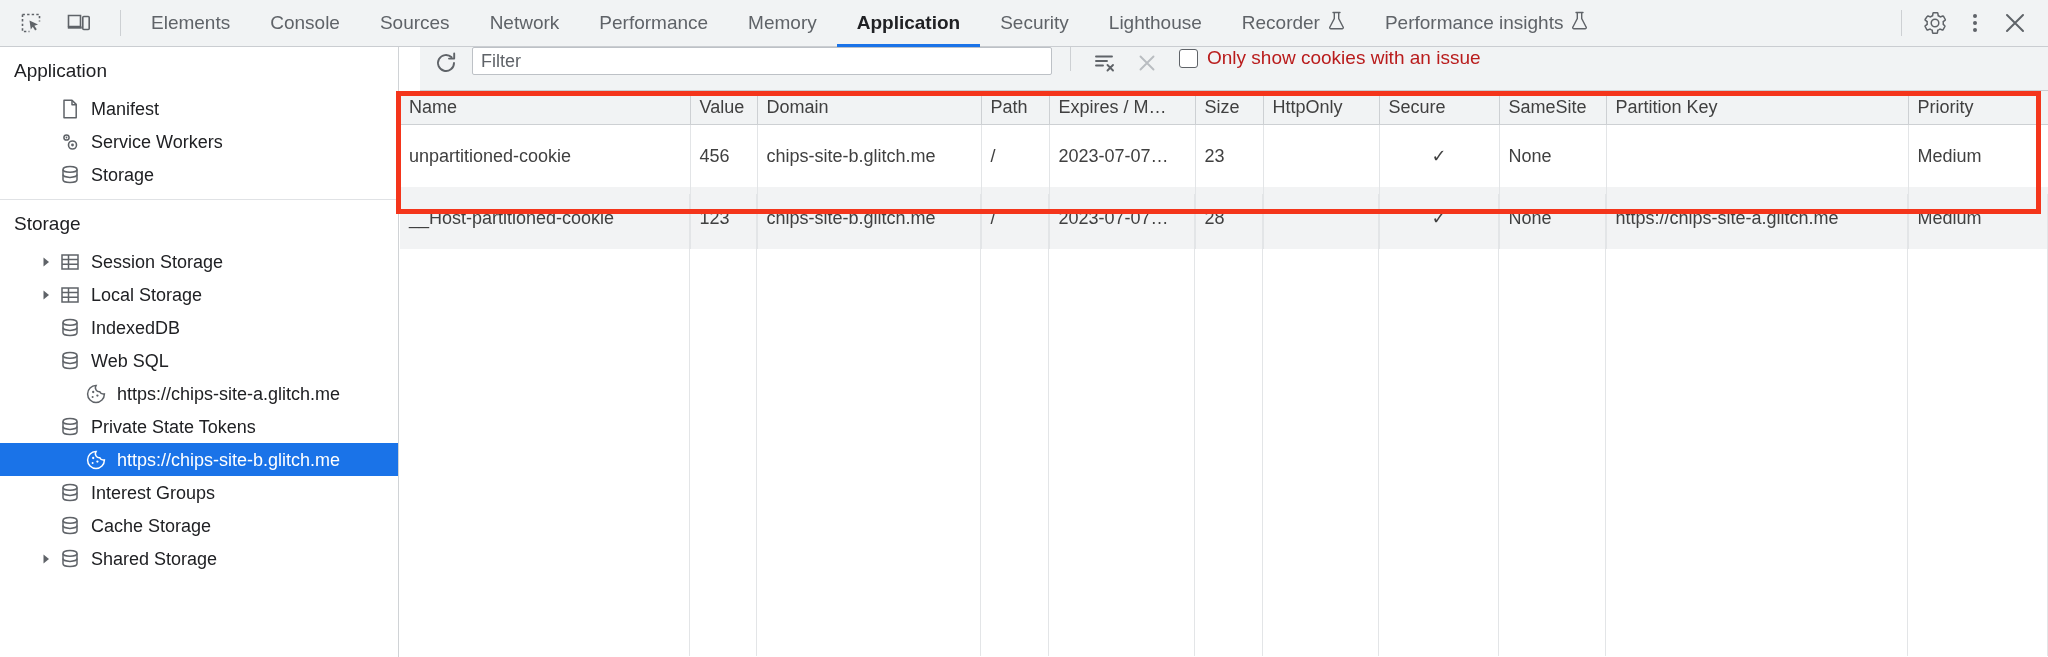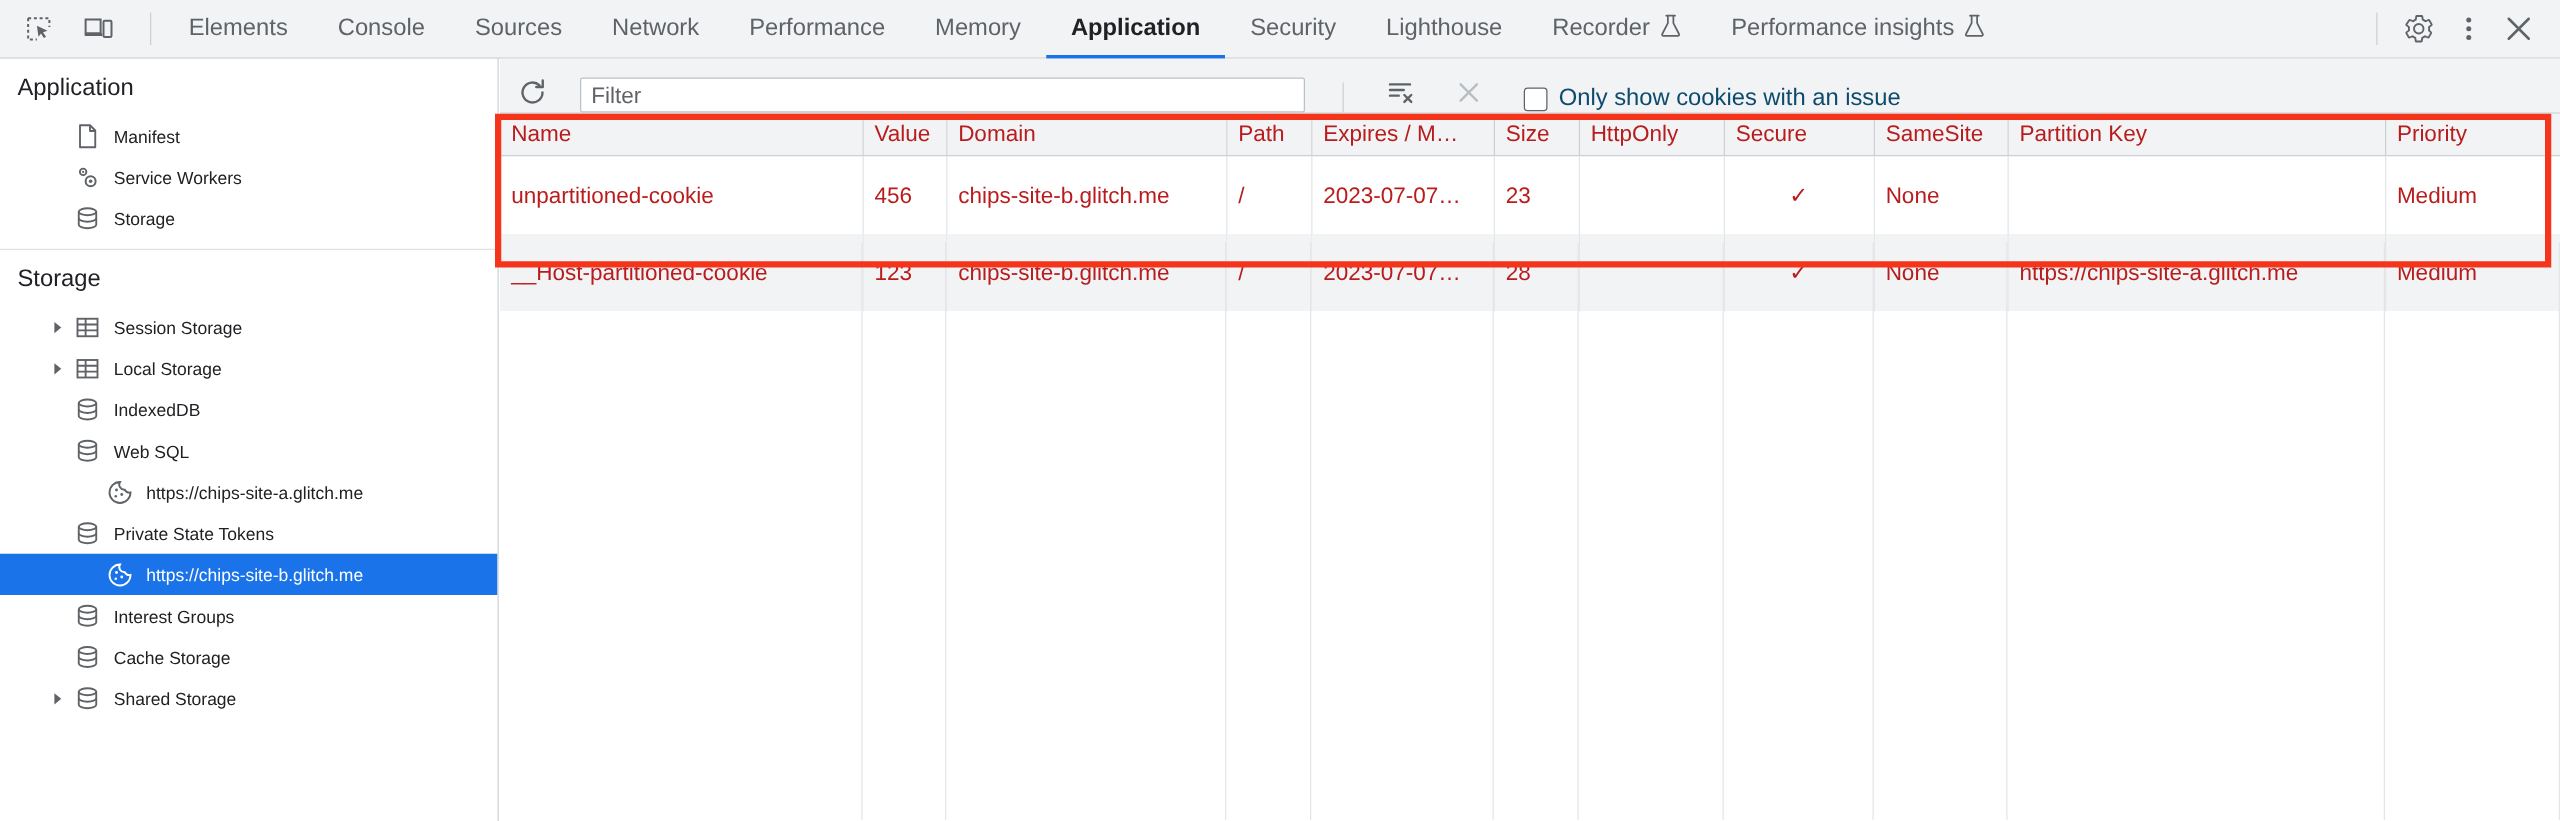--- a/index.html
+++ b/index.html
@@ -49,21 +49,21 @@
     border-right: 1px solid #d0d3d6;
     overflow: hidden;
   }
   .sb-section-title {
     font-size: 19px; color: #202124;
     padding: 13px 0 10px 14px;
   }
   .sb-divider { height: 1px; background: #e0e2e5; margin: 8px 0 0 0; }
   .sb-item {
     height: 33px; display: flex; align-items: center;
-    font-size: 14px; color: #202124; white-space: nowrap;
+    font-size: 18px; color: #202124; white-space: nowrap;
     padding-left: 14px;
   }
   .sb-item.selected { background: #1a73e8; color: #ffffff; }
   .sb-twisty {
     width: 20px; min-width: 20px; height: 20px;
     display: flex; align-items: center; justify-content: center;
     margin-right: 2px;
   }
   .sb-ico {
     width: 24px; min-width: 24px; height: 24px;
@@ -76,22 +76,23 @@
 
   
   .main {
     position: absolute; top: 47px; left: 400px;
     width: 1648px; height: 610px;
     background: #ffffff;
   }
   .filterbar {
     height: 44px; background: #f1f3f4;
     border-bottom: 1px solid #cacdd1;
-    display: flex; align-items: flex-end; padding: 0 10px;
-    gap: 22px;
+    display: flex; align-items: flex-start; padding: 0 10px;
+    gap: 10px;
+    margin-left: 20px;
   }
   .fb-btn {
     width: 32px; height: 32px;
     display: flex; align-items: center; justify-content: center;
     border-radius: 3px;
   }
   .filter-input {
     flex: 0 0 auto; width: 580px; height: 28px;
     background: #ffffff; border: 1px solid #bdc1c6;
     border-radius: 2px;
@@ -99,27 +100,27 @@
     padding: 0 8px;
     font-family: "Liberation Sans", sans-serif;
   }
   .filter-input::placeholder { color: #5f6368; }
   .fb-sep { width: 1px; height: 24px; background: #cdd0d3; margin: 0 8px; }
   .fb-check { display: flex; align-items: center; gap: 9px; margin-left: 6px; }
   .cbox {
     width: 19px; height: 19px; border: 1.6px solid #5f6368;
     border-radius: 3px; background: #fff;
   }
-  .fb-check-label { font-size: 19px; color: #0c4a6e; white-space: nowrap; }
+  .fb-check-label { font-size: 19px; color: #b91c1c; white-space: nowrap; }
 
   
   .tablewrap { position: relative; width: 1648px; height: 565px; background: #fff; }
   table.cookies {
     width: 1648px; border-collapse: collapse; table-layout: fixed;
-    font-size: 18px; color: #b91c1c;
+    font-size: 18px; color: #404040;
   }
   table.cookies th {
     background: #f1f3f4;
     border-right: 1px solid #cdd0d3;
     border-bottom: 1px solid #cdd0d3;
     font-weight: normal; text-align: left;
     padding: 6px 9px; height: 33px;
     white-space: nowrap; overflow: hidden;
   }
   table.cookies td {

